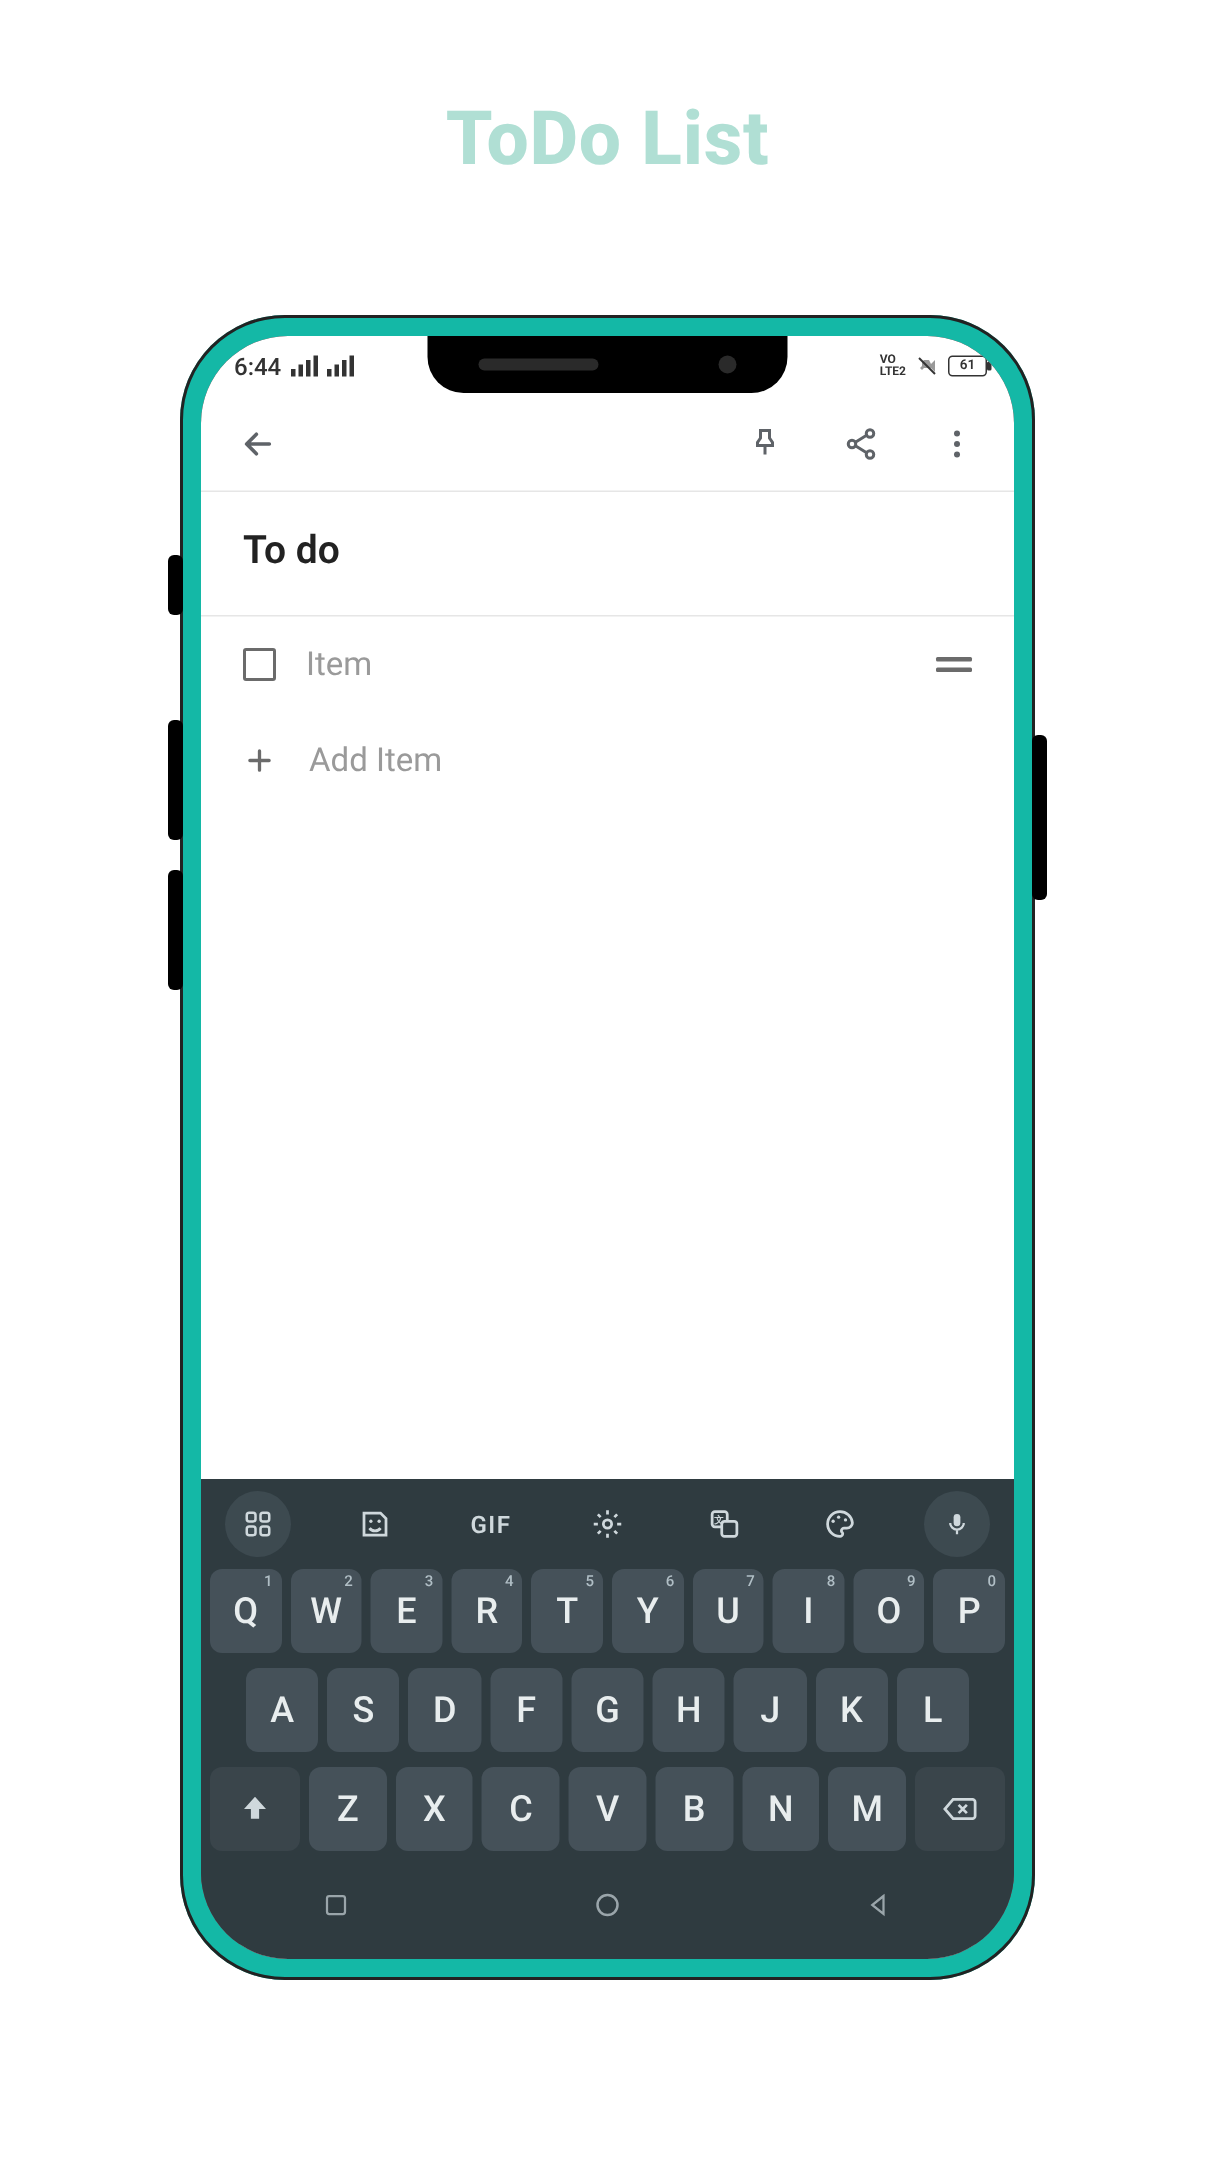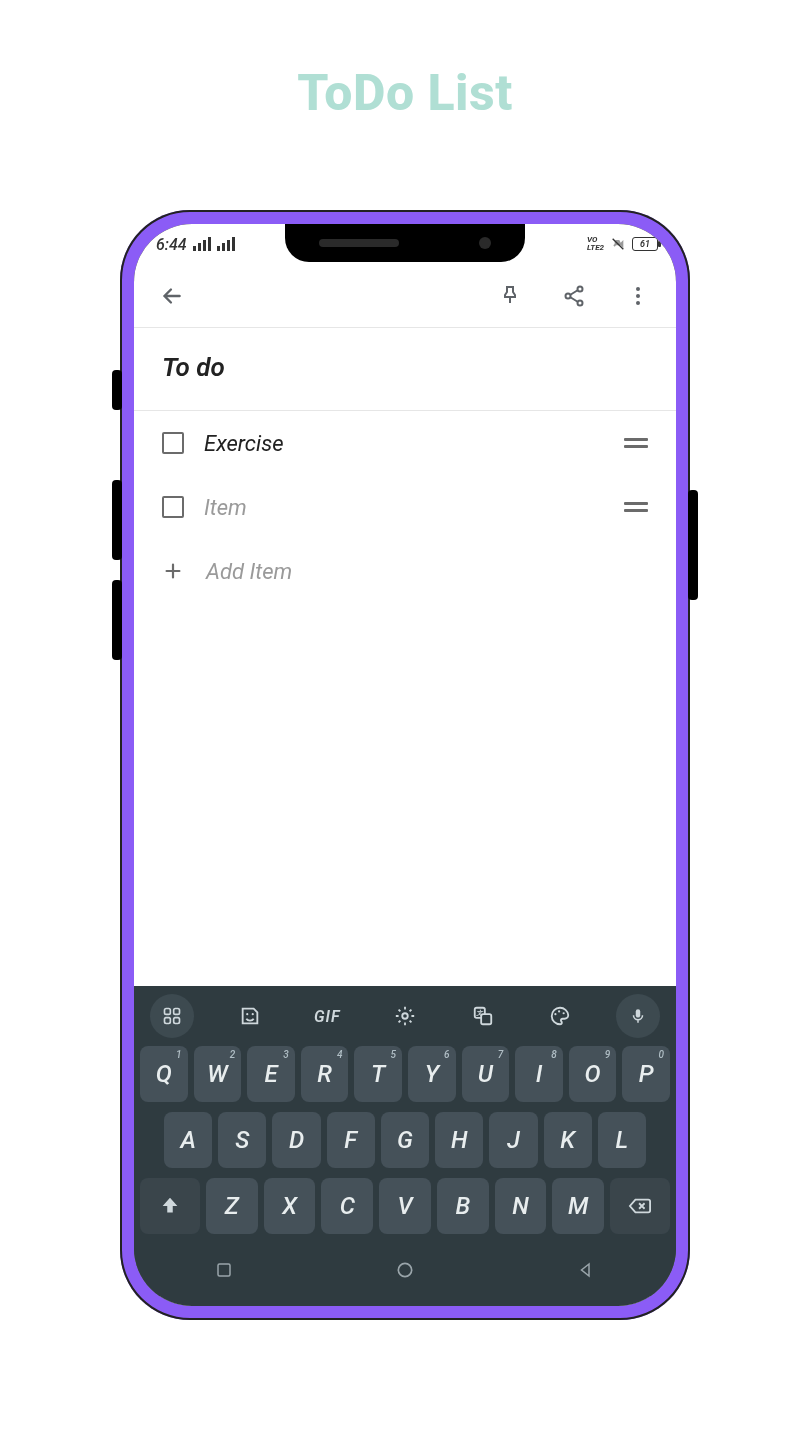--- a/index.html
+++ b/index.html
@@ -19,24 +19,23 @@
     padding-top: 64px;
     letter-spacing: 0.5px;
   }
   
   .phone {
     position: absolute;
     left: 120px;
     top: 210px;
     width: 570px;
     height: 1110px;
-    background: #8b5cf6;
+    background: #14b8a6;
     border-radius: 70px;
     box-shadow: inset 0 0 0 2px #222;
-    font-style: italic;
   }
   .phone-inner {
     position: absolute;
     left: 14px; right: 14px; top: 14px; bottom: 14px;
     background: #000;
     border-radius: 58px;
     overflow: hidden;
   }
   
   .side-btn { position: absolute; background: #000; border-radius: 4px; }
@@ -240,28 +239,20 @@
                 <circle cx="12" cy="19" r="2" fill="#5f6368"></circle>
               </svg>
           </div>
         </div>
       </div>
 
       <div class="content">
         <div class="todo-title">To do</div>
         <div class="divider"></div>
 
-        <div class="item-row">
-          <div class="checkbox"></div>
-          <div class="item-label">Exercise</div>
-          <div class="drag-handle">
-              <span></span>
-              <span></span>
-            </div>
-        </div>
 
         <div class="item-row">
           <div class="checkbox"></div>
           <div class="item-label placeholder">Item</div>
           <div class="drag-handle">
               <span></span>
               <span></span>
             </div>
         </div>
 

